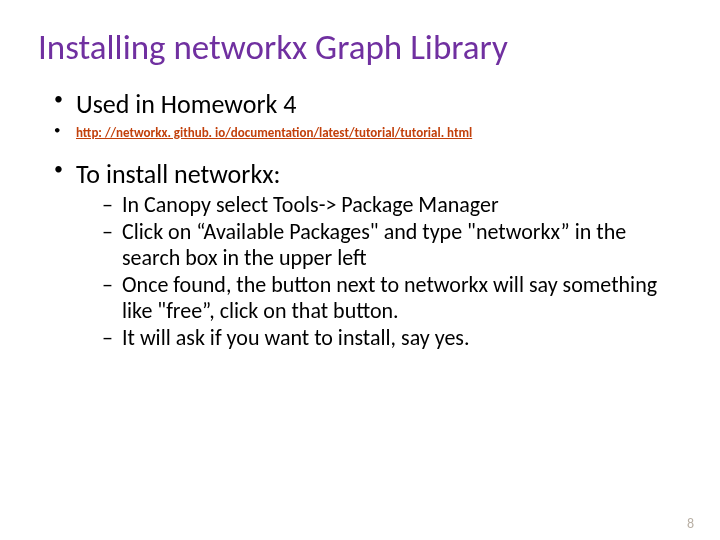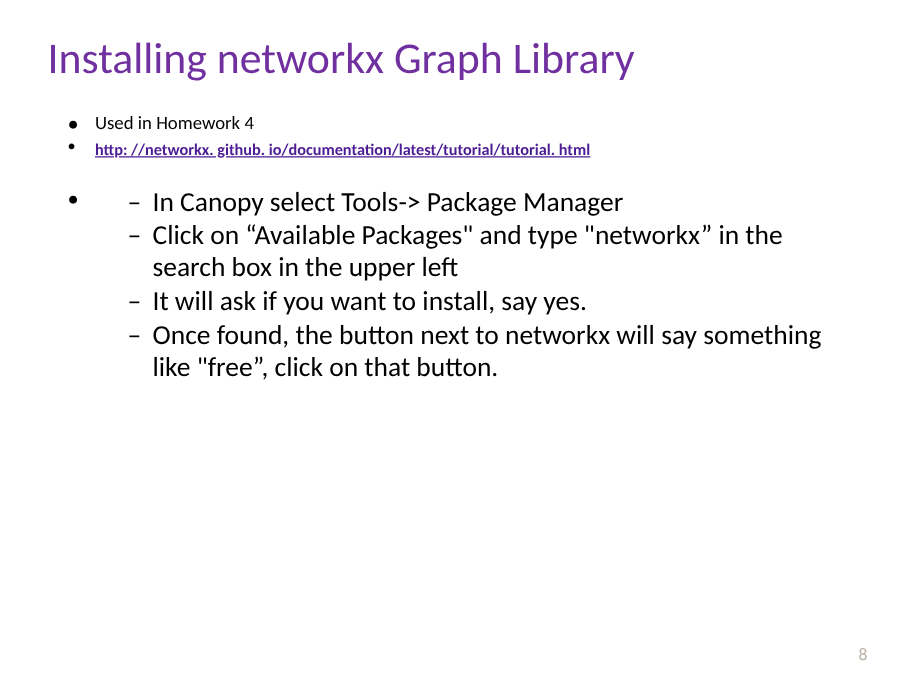--- a/index.html
+++ b/index.html
@@ -42,21 +42,21 @@
   ul.top > li::before {
     content: "•";
     position: absolute;
     left: 0;
     top: 0;
     font-size: 18px;
     line-height: 1.2;
     color: #000;
   }
   .b1 {
-    font-size: 15px;
+    font-size: 26px;
     line-height: 1.2;
   }
   .b1-small {
     font-size: 13px;
     font-weight: 700;
     text-decoration: underline;
     line-height: 1.2;
   }
   .b1-small-li::before{
      font-size: 13px !important;
@@ -85,21 +85,21 @@
     color: #000;
   }
   .pagenum {
     position: absolute;
     bottom: 18px;
     right: 26px;
     color: #b9b0a5;
     font-size: 14px;
   }
   a.link {
-    color: #4c1d95;
+    color: #c2410c;
     text-decoration: underline;
     cursor: pointer;
   }
 </style>
 </head>
 <body>
 
 <div class="slide">
 
   <h1 class="title">Installing networkx Graph Library</h1>
@@ -110,23 +110,24 @@
     </li>
     <li class="b1-small-li">
       <a class="link b1-small">http: //networkx. github. io/documentation/latest/tutorial/tutorial. html</a>
     </li>
   </ul>
 
   <div class="spacer"></div>
 
   <ul class="top">
     <li>
+      <span class="b1">To install networkx:</span>
       <ul class="sub">
         <li>In Canopy select Tools-&gt; Package Manager</li>
         <li>Click on “Available Packages" and type "networkx” in the search box in the upper left</li>
+        <li>Once found, the button next to networkx will say something like "free”, click on that button.</li>
         <li>It will ask if you want to install, say yes.</li>
-        <li>Once found, the button next to networkx will say something like "free”, click on that button.</li>
       </ul>
     </li>
   </ul>
 
   <div class="pagenum">8</div>
 </div>
 
 </body></html>

